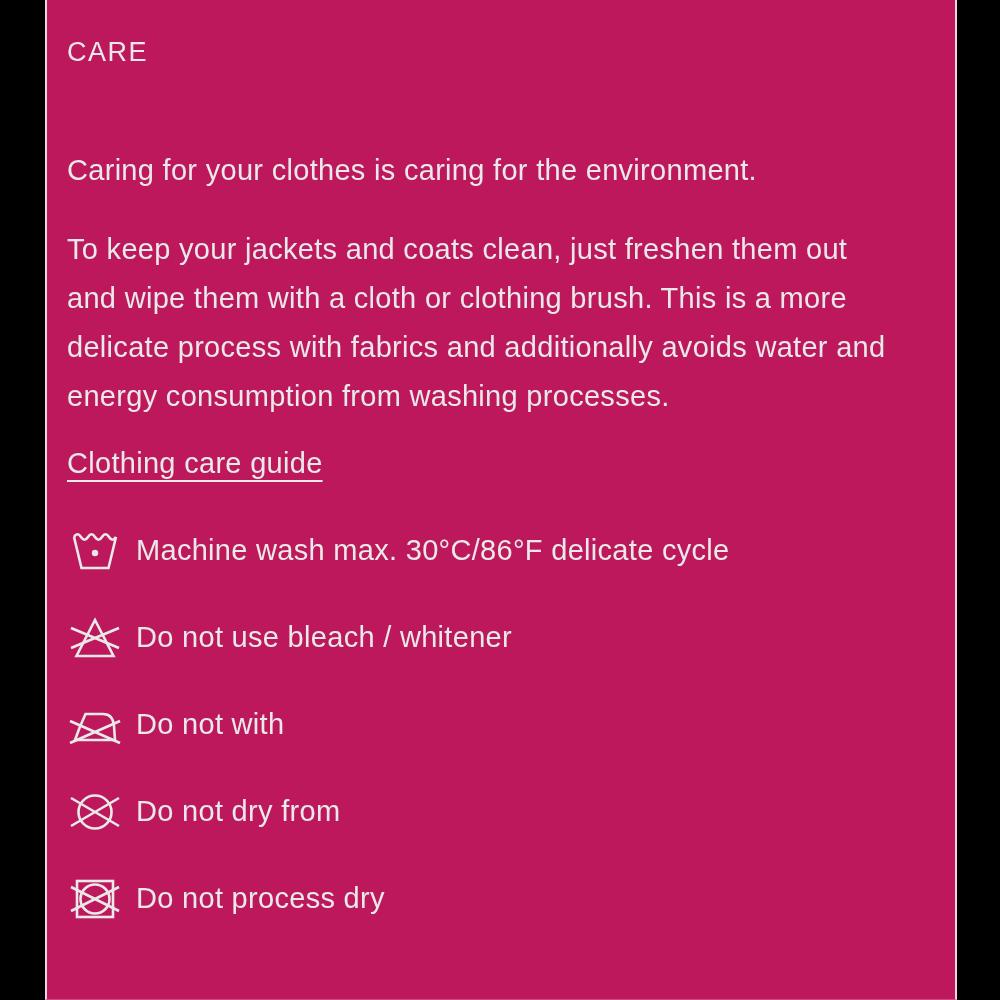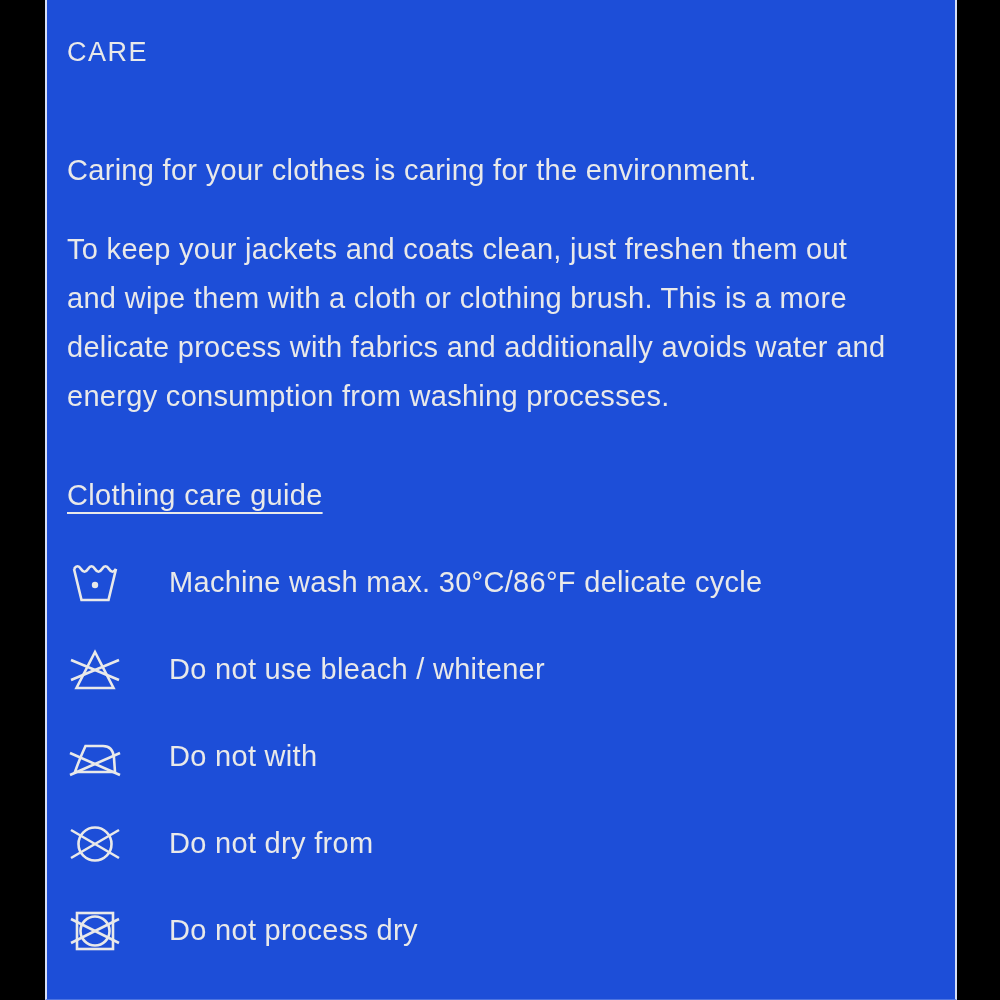--- a/index.html
+++ b/index.html
@@ -16,21 +16,21 @@
     width: 1000px;
     height: 1000px;
     background: #000000;
   }
   .care-panel {
     position: absolute;
     top: 0;
     bottom: 0;
     left: 45px;
     right: 43px;
-    background: #1d4ed8;
+    background: #be185d;
     border-left: 2px solid rgba(255,255,255,0.82);
     border-right: 2px solid rgba(255,255,255,0.82);
     border-bottom: 1px solid rgba(255,255,255,0.22);
     box-sizing: border-box;
   }
   .panel-content {
     padding: 36px 54px 0 20px;
     color: #e9e9e9;
   }
   .panel-title {
@@ -56,21 +56,21 @@
   }
   .guide-link {
     display: inline-block;
     font-size: 29px;
     line-height: 36px;
     letter-spacing: 0.3px;
     color: #e9e9e9;
     text-decoration: underline;
     text-underline-offset: 7px;
     text-decoration-thickness: 1.5px;
-    margin: 56px 0 0 0;
+    margin: 24px 0 0 0;
     cursor: pointer;
   }
   .care-list {
     margin-top: 26px;
   }
   .care-row {
     display: flex;
     align-items: center;
     height: 87px;
   }
@@ -90,21 +90,21 @@
     stroke-width: 2.6;
     fill: none;
   }
   .care-icon svg .dot {
     fill: #e9e9e9;
     stroke: none;
   }
   .care-label {
     font-size: 29px;
     letter-spacing: 0.3px;
-    margin-left: 48px;
+    margin-left: 15px;
     white-space: nowrap;
   }
 </style>
 </head>
 <body>
 
 <div class="stage">
   <div class="care-panel">
     <div class="panel-content">
 

